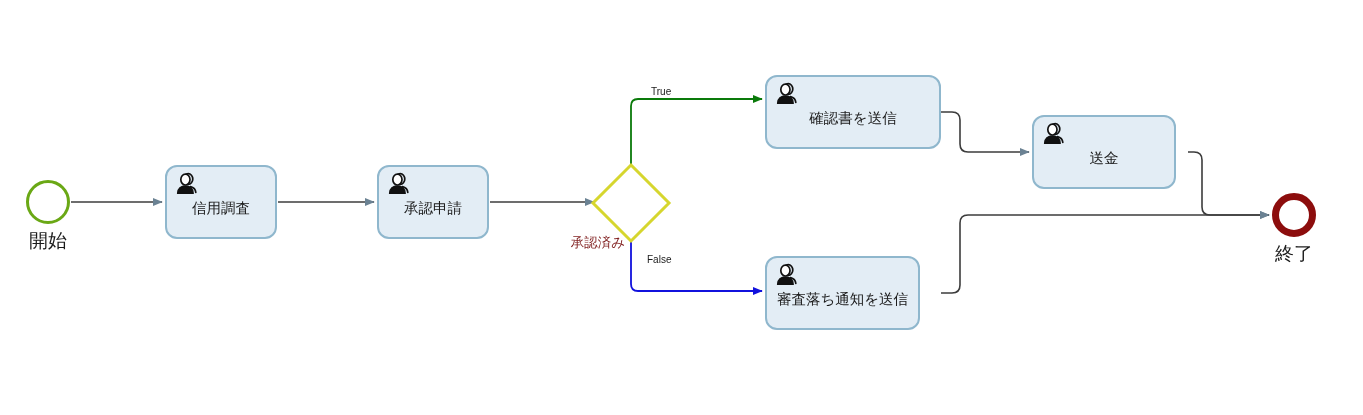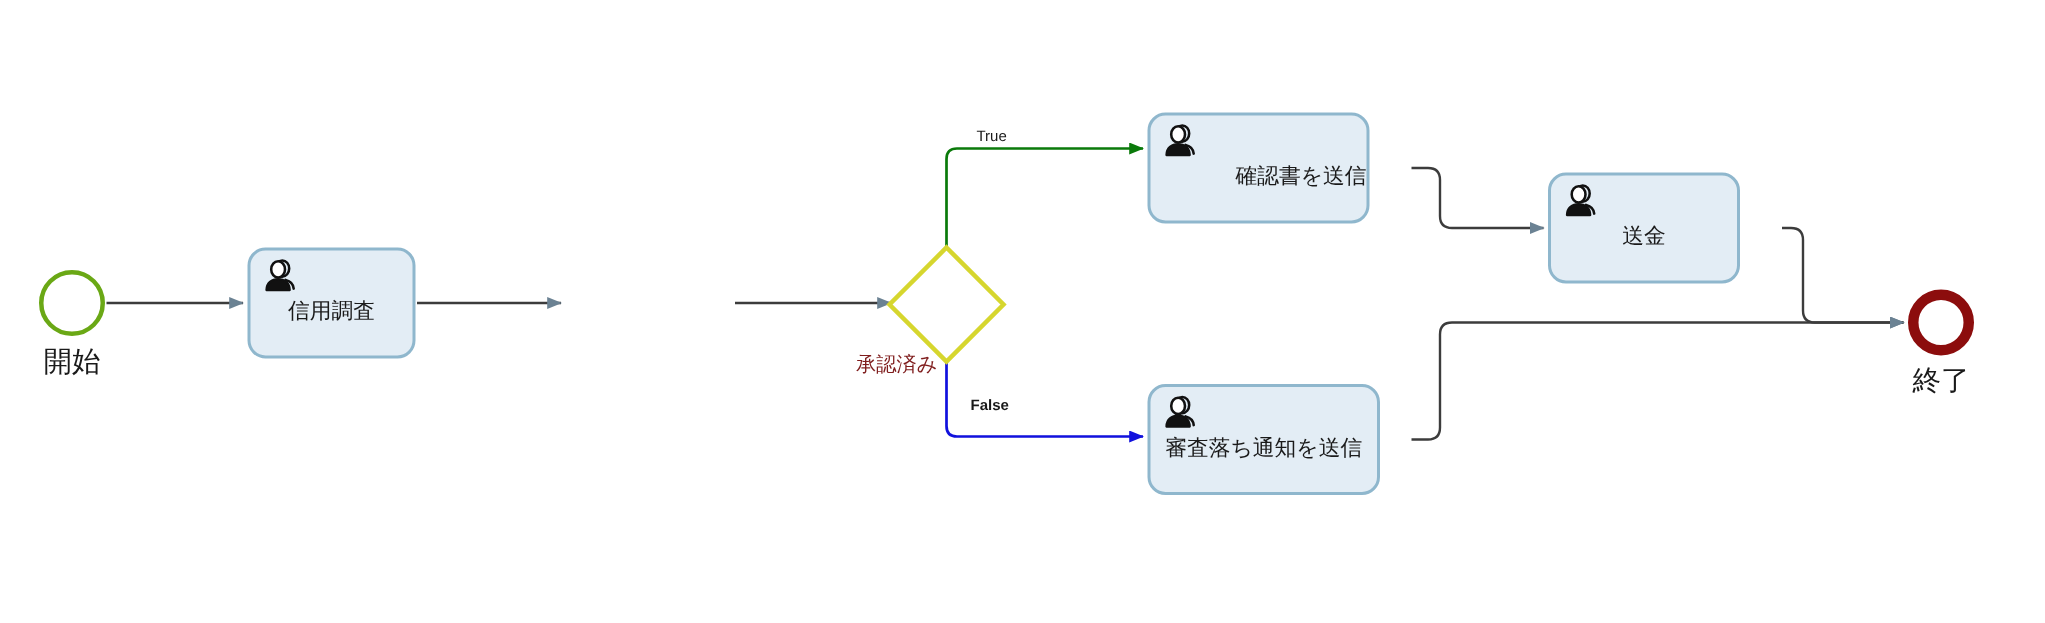--- a/index.html
+++ b/index.html
@@ -129,28 +129,39 @@
       <svg viewBox="0 0 26 26" width="26" height="26" xmlns="http://www.w3.org/2000/svg">
         <ellipse cx="14.2" cy="8.0" rx="4.6" ry="5.4" fill="none" stroke="#111" stroke-width="1.7"></ellipse>
         <ellipse cx="11.4" cy="8.6" rx="4.6" ry="5.4" fill="#fff" stroke="#111" stroke-width="1.7"></ellipse>
         <path d="M3.6,22.4 C3.6,17.6 7.2,15.0 11.4,15.0 C15.6,15.0 19.2,17.6 19.2,22.4 Z" fill="#111" stroke="#111" stroke-width="1.4" stroke-linejoin="round"></path>
         <path d="M16.4,15.6 C19.6,16.4 21.6,18.8 21.8,21.4" fill="none" stroke="#111" stroke-width="1.7" stroke-linecap="round"></path>
       </svg>
     </span>
     <span class="node-label">信用調査</span>
   </div>
 
+  <div class="node-task" style="left:377px; top:165px; width:112px; height:74px;">
+    <span class="task-icon">
+      <svg viewBox="0 0 26 26" width="26" height="26" xmlns="http://www.w3.org/2000/svg">
+        <ellipse cx="14.2" cy="8.0" rx="4.6" ry="5.4" fill="none" stroke="#111" stroke-width="1.7"></ellipse>
+        <ellipse cx="11.4" cy="8.6" rx="4.6" ry="5.4" fill="#fff" stroke="#111" stroke-width="1.7"></ellipse>
+        <path d="M3.6,22.4 C3.6,17.6 7.2,15.0 11.4,15.0 C15.6,15.0 19.2,17.6 19.2,22.4 Z" fill="#111" stroke="#111" stroke-width="1.4" stroke-linejoin="round"></path>
+        <path d="M16.4,15.6 C19.6,16.4 21.6,18.8 21.8,21.4" fill="none" stroke="#111" stroke-width="1.7" stroke-linecap="round"></path>
+      </svg>
+    </span>
+    <span class="node-label">承認申請</span>
+  </div>
 
   <div class="gateway-label" style="left:480px; top:234px; width:145px;">承認済み</div>
 
   <div class="edge-label" style="left:651px; top:86px;">True</div>
 
-  <div class="edge-label" style="left:647px; top:265px;font-weight:bold;">False</div>
+  <div class="edge-label" style="left:647px; top:254px;">False</div>
 
-  <div class="node-task" style="left:765px; top:75px; width:148px; height:74px;justify-content:flex-end;">
+  <div class="node-task" style="left:765px; top:75px; width:176px; height:74px;">
     <span class="task-icon">
       <svg viewBox="0 0 26 26" width="26" height="26" xmlns="http://www.w3.org/2000/svg">
         <ellipse cx="14.2" cy="8.0" rx="4.6" ry="5.4" fill="none" stroke="#111" stroke-width="1.7"></ellipse>
         <ellipse cx="11.4" cy="8.6" rx="4.6" ry="5.4" fill="#fff" stroke="#111" stroke-width="1.7"></ellipse>
         <path d="M3.6,22.4 C3.6,17.6 7.2,15.0 11.4,15.0 C15.6,15.0 19.2,17.6 19.2,22.4 Z" fill="#111" stroke="#111" stroke-width="1.4" stroke-linejoin="round"></path>
         <path d="M16.4,15.6 C19.6,16.4 21.6,18.8 21.8,21.4" fill="none" stroke="#111" stroke-width="1.7" stroke-linecap="round"></path>
       </svg>
     </span>
     <span class="node-label">確認書を送信</span>
   </div>
@@ -160,21 +171,21 @@
       <svg viewBox="0 0 26 26" width="26" height="26" xmlns="http://www.w3.org/2000/svg">
         <ellipse cx="14.2" cy="8.0" rx="4.6" ry="5.4" fill="none" stroke="#111" stroke-width="1.7"></ellipse>
         <ellipse cx="11.4" cy="8.6" rx="4.6" ry="5.4" fill="#fff" stroke="#111" stroke-width="1.7"></ellipse>
         <path d="M3.6,22.4 C3.6,17.6 7.2,15.0 11.4,15.0 C15.6,15.0 19.2,17.6 19.2,22.4 Z" fill="#111" stroke="#111" stroke-width="1.4" stroke-linejoin="round"></path>
         <path d="M16.4,15.6 C19.6,16.4 21.6,18.8 21.8,21.4" fill="none" stroke="#111" stroke-width="1.7" stroke-linecap="round"></path>
       </svg>
     </span>
     <span class="node-label">審査落ち通知を送信</span>
   </div>
 
-  <div class="node-task" style="left:1032px; top:115px; width:128px; height:74px;">
+  <div class="node-task" style="left:1032px; top:115px; width:144px; height:74px;">
     <span class="task-icon">
       <svg viewBox="0 0 26 26" width="26" height="26" xmlns="http://www.w3.org/2000/svg">
         <ellipse cx="14.2" cy="8.0" rx="4.6" ry="5.4" fill="none" stroke="#111" stroke-width="1.7"></ellipse>
         <ellipse cx="11.4" cy="8.6" rx="4.6" ry="5.4" fill="#fff" stroke="#111" stroke-width="1.7"></ellipse>
         <path d="M3.6,22.4 C3.6,17.6 7.2,15.0 11.4,15.0 C15.6,15.0 19.2,17.6 19.2,22.4 Z" fill="#111" stroke="#111" stroke-width="1.4" stroke-linejoin="round"></path>
         <path d="M16.4,15.6 C19.6,16.4 21.6,18.8 21.8,21.4" fill="none" stroke="#111" stroke-width="1.7" stroke-linecap="round"></path>
       </svg>
     </span>
     <span class="node-label">送金</span>
   </div>

